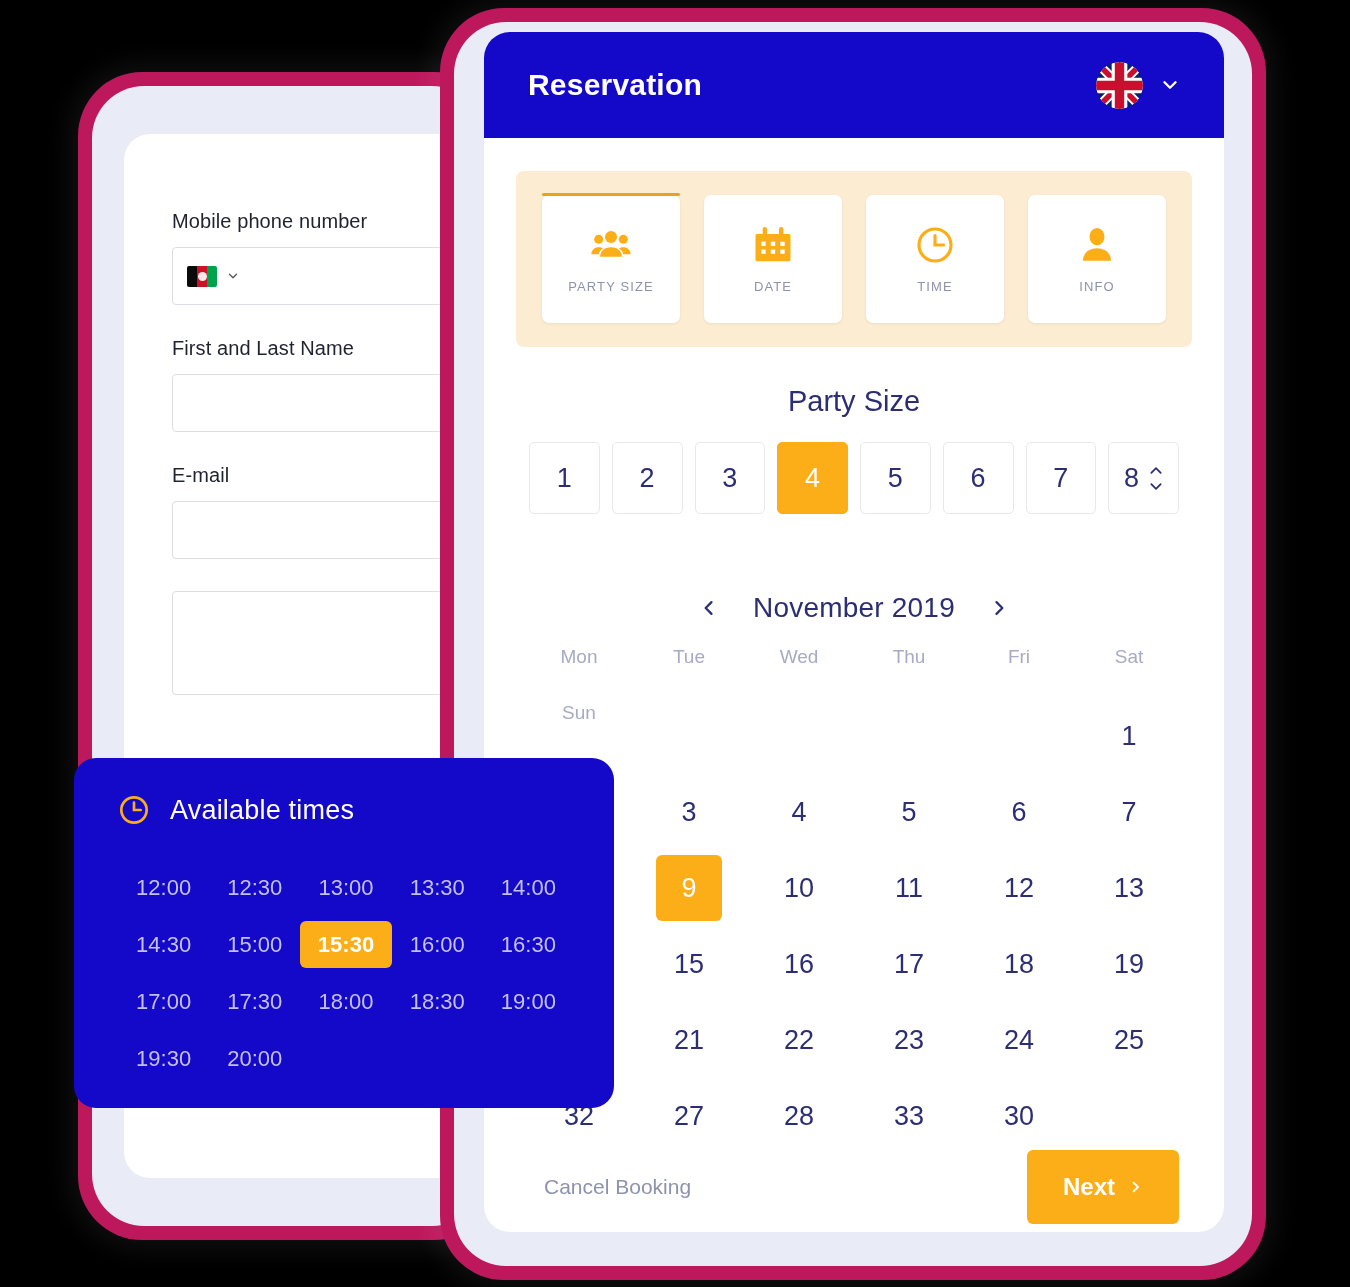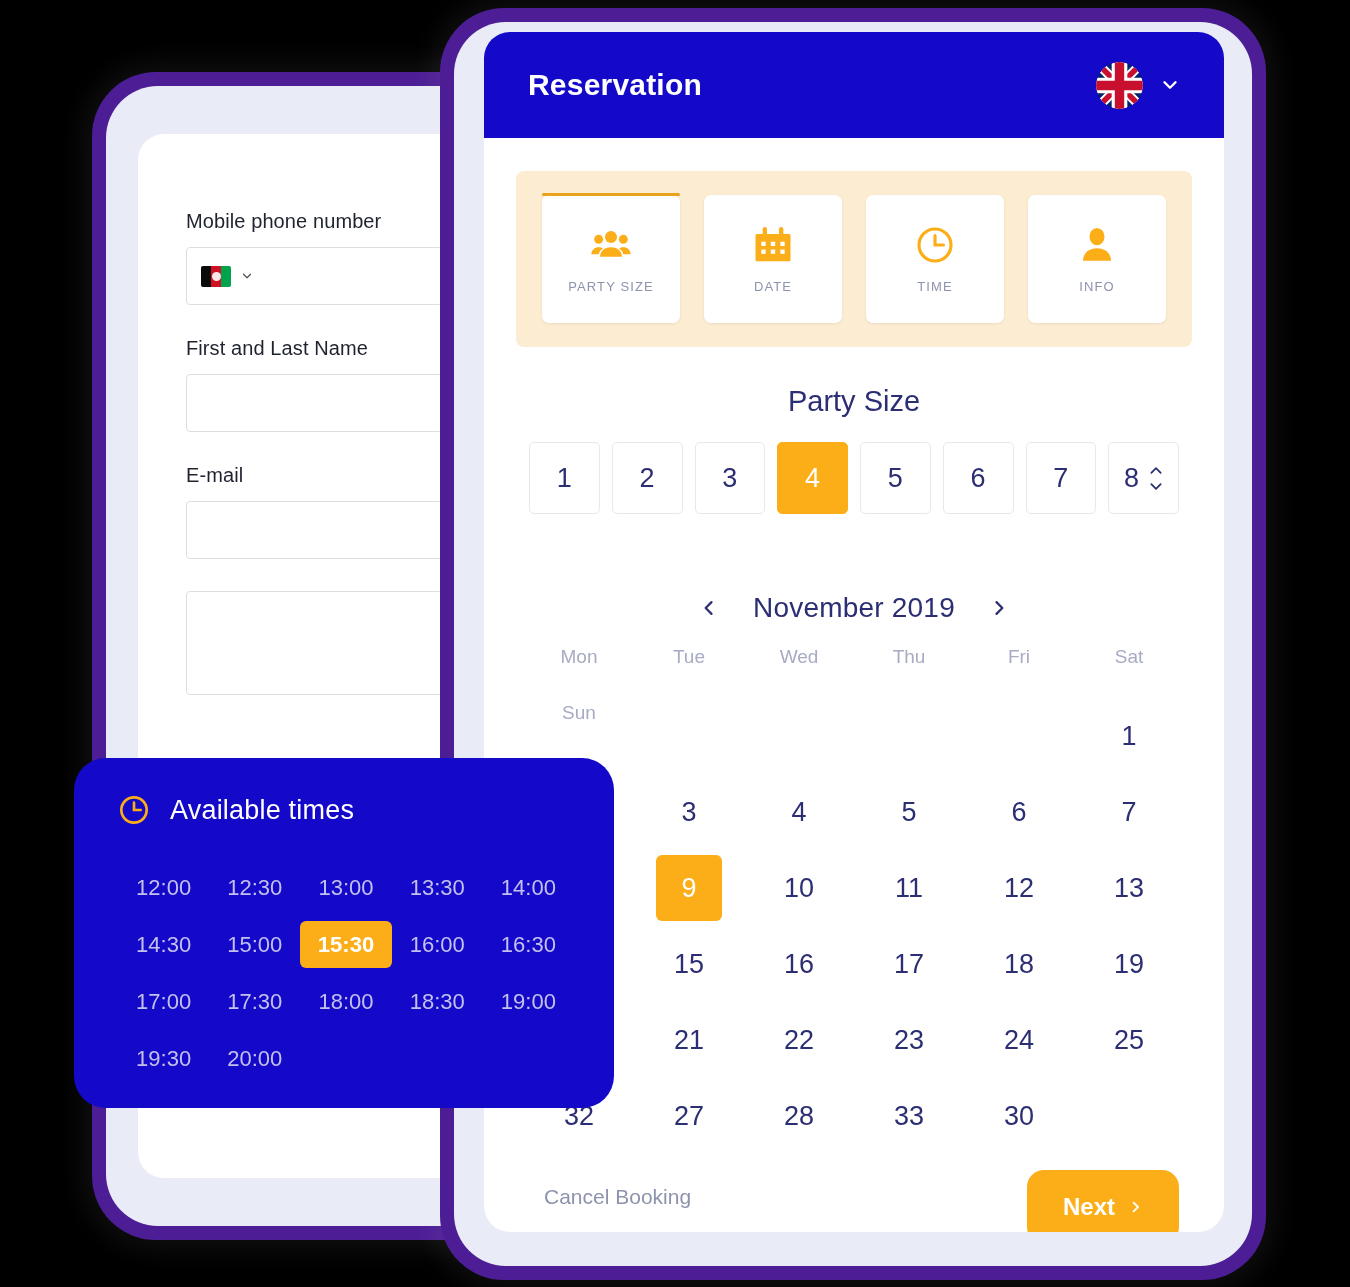--- a/index.html
+++ b/index.html
@@ -7,37 +7,37 @@
     width: 1350px; height: 1287px;
     background: #000000;
     font-family: "Liberation Sans", sans-serif;
     overflow: hidden;
   }
   #stage { position: relative; width: 1350px; height: 1287px; background:#000; }
 
   
   .phone-frame {
     position: absolute;
-    background: #4c1d95;
+    background: #be185d;
     border-radius: 64px;
     box-shadow: 0 0 26px 10px rgba(255,255,255,0.06);
   }
   .phone-frame .inner-ring {
     position:absolute; inset: 14px;
     border-radius: 52px;
     background: #E9EBF6;
   }
   .phone-frame .screen {
     position: absolute;
     background: #FFFFFF;
     overflow: hidden;
   }
 
   
-  #back-phone { left: 92px; top: 72px; width: 420px; height: 1168px; }
+  #back-phone { left: 78px; top: 72px; width: 420px; height: 1168px; }
   #back-phone .screen {
     left: 46px; top: 62px; right: -10px; bottom: 62px;
     border-radius: 26px 0 0 26px;
   }
 
   
   #front-phone { left: 440px; top: 8px; width: 826px; height: 1272px; }
   #front-phone .screen {
     left: 44px; top: 24px; width: 740px; height: 1200px;
     border-radius: 26px;
@@ -161,33 +161,32 @@
 
   .app-footer {
     margin-top: auto; display: flex; align-items: center;
     justify-content: space-between; padding: 0 45px 52px 60px;
   }
   .cancel-link {
     font-size: 21px; color: #8e93ad; cursor: pointer; background:none; border:none;
     font-family: inherit;
   }
   .next-btn {
-    background: #FBAE17; color: #fff; border: none; border-radius: 17px;
+    background: #FBAE17; color: #fff; border: none; border-radius: 6px;
     height: 74px; padding: 0 36px; font-size: 24px; font-weight: 700;
     display: flex; align-items: center; gap: 13px; cursor: pointer;
     font-family: inherit;
-    margin-top: 20px;
   }
   .next-btn svg { width: 15px; height: 22px; }
 
   
   #times-card {
     position: absolute; left: 74px; top: 758px;
     width: 540px; height: 350px;
-    background: #1409C9; border-radius: 32px;
+    background: #1409C9; border-radius: 22px;
     padding: 36px 40px 0 44px; color: #fff;
   }
   .times-head { display: flex; align-items: center; gap: 20px; margin-bottom: 38px; }
   .clock-icon { width: 32px; height: 32px; color: #FBAE17; display:block; }
   .times-title { font-size: 27px; font-weight: 400; letter-spacing: .2px; }
   .times-grid {
     display: grid; grid-template-columns: repeat(5, 1fr);
     row-gap: 10px; column-gap: 0;
   }
   .slot {

